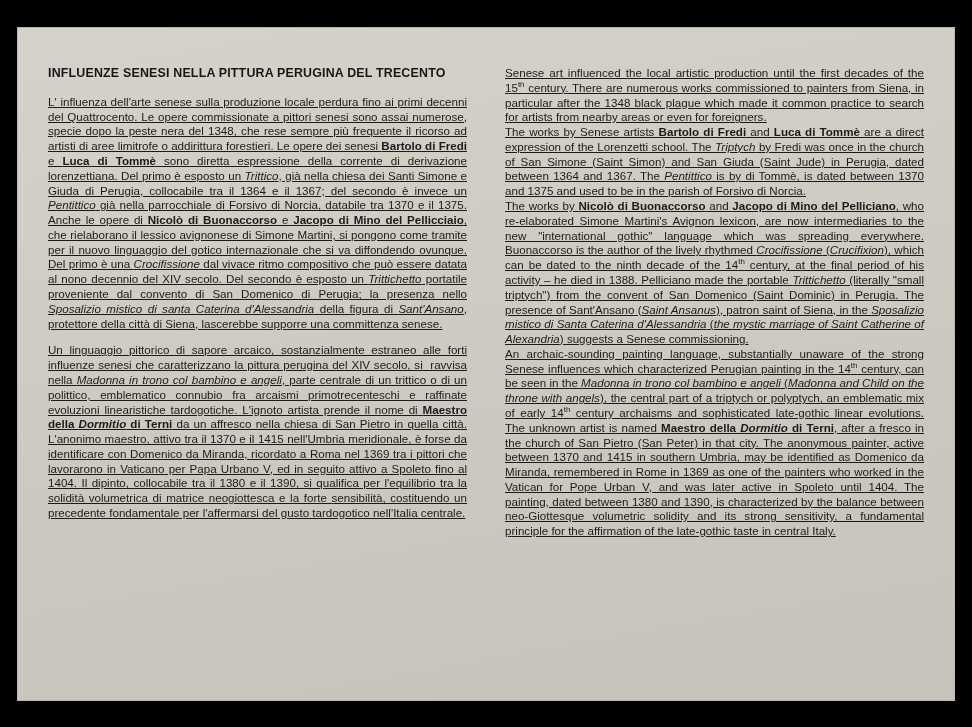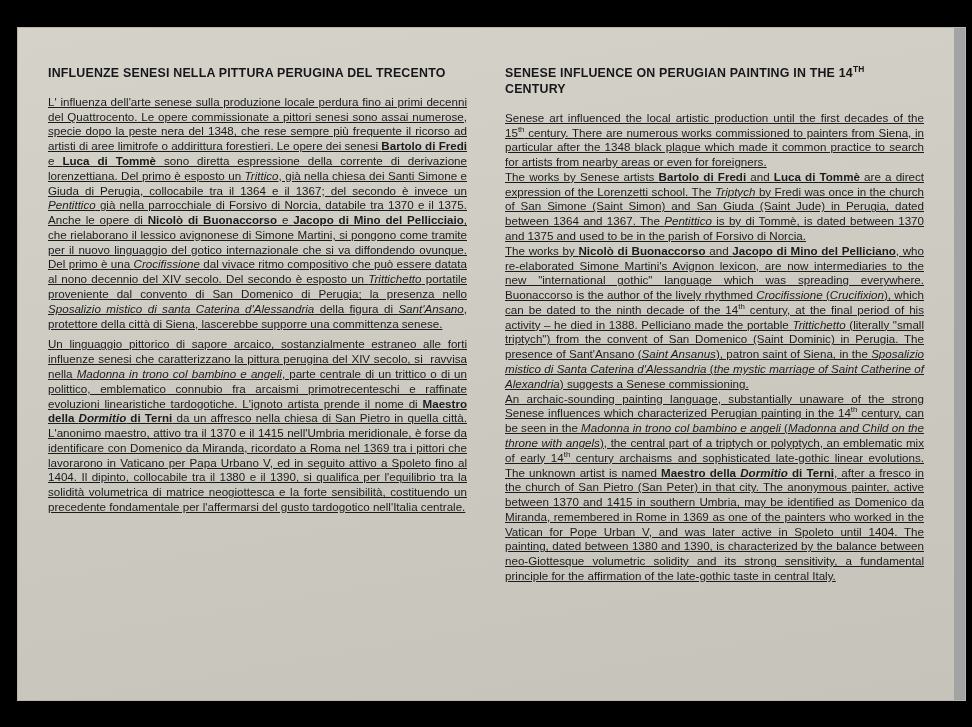--- a/index.html
+++ b/index.html
@@ -12,23 +12,22 @@
     background: #000000;
     font-family: "Liberation Sans", sans-serif;
     overflow: hidden;
   }
   .panel {
     position: absolute;
     left: 18px;
     top: 28px;
     width: 936px;
     height: 672px;
-    background: #a3a3a3;
+    background: #6d28d9;
     box-shadow: 0 0 0 1px #b8b6ad;
-    padding-left: 11px;
   }
   .panel-inner {
     position: absolute;
     left: 0;
     top: 0;
     width: 936px;
     height: 672px;
     background: linear-gradient(170deg, #d4d2c9 0%, #cbc9c0 55%, #c6c4ba 100%);
   }
   .columns {
@@ -59,21 +58,21 @@
     margin: 0;
   }
   .body-text p {
     margin: 0;
     text-decoration: underline;
   }
   .col-it .body-text p {
     text-indent: 0;
   }
   .col-it .body-text p + p {
-    margin-top: 6px;
+    margin-top: 12px;
   }
   i, em {
     font-style: italic;
   }
   b, strong {
     font-weight: bold;
   }
   sup {
     font-size: 0.68em;
     vertical-align: super;
@@ -89,21 +88,20 @@
 
       <div class="col col-it">
         <h1 class="heading">INFLUENZE SENESI NELLA PITTURA PERUGINA DEL TRECENTO</h1>
         <div class="body-text">
           <p>L' influenza dell'arte senese sulla produzione locale perdura fino ai primi decenni del Quattrocento. Le opere commissionate a pittori senesi sono assai numerose, specie dopo la peste nera del 1348, che rese sempre più frequente il ricorso ad artisti di aree limitrofe o addirittura forestieri. Le opere dei senesi <b>Bartolo di Fredi</b> e <b>Luca di Tommè</b> sono diretta espressione della corrente di derivazione lorenzettiana. Del primo è esposto un <i>Trittico</i>, già nella chiesa dei Santi Simone e Giuda di Perugia, collocabile tra il 1364 e il 1367; del secondo è invece un <i>Pentittico</i> già nella parrocchiale di Forsivo di Norcia, databile tra 1370 e il 1375. Anche le opere di <b>Nicolò di Buonaccorso</b> e <b>Jacopo di Mino del Pellicciaio</b>, che rielaborano il lessico avignonese di Simone Martini, si pongono come tramite per il nuovo linguaggio del gotico internazionale che si va diffondendo ovunque. Del primo è una <i>Crocifissione</i> dal vivace ritmo compositivo che può essere datata al nono decennio del XIV secolo. Del secondo è esposto un <i>Trittichetto</i> portatile proveniente dal convento di San Domenico di Perugia; la presenza nello <i>Sposalizio mistico di santa Caterina d'Alessandria</i> della figura di <i>Sant'Ansano</i>, protettore della città di Siena, lascerebbe supporre una committenza senese.</p>
           <p>Un linguaggio pittorico di sapore arcaico, sostanzialmente estraneo alle forti influenze senesi che caratterizzano la pittura perugina del XIV secolo, si &nbsp;ravvisa nella <i>Madonna in trono col bambino e angeli</i>, parte centrale di un trittico o di un polittico, emblematico connubio fra arcaismi primotrecenteschi e raffinate evoluzioni linearistiche tardogotiche. L'ignoto artista prende il nome di <b>Maestro della <i>Dormitio</i> di Terni</b> da un affresco nella chiesa di San Pietro in quella città. L'anonimo maestro, attivo tra il 1370 e il 1415 nell'Umbria meridionale, è forse da identificare con Domenico da Miranda, ricordato a Roma nel 1369 tra i pittori che lavorarono in Vaticano per Papa Urbano V, ed in seguito attivo a Spoleto fino al 1404. Il dipinto, collocabile tra il 1380 e il 1390, si qualifica per l'equilibrio tra la solidità volumetrica di matrice neogiottesca e la forte sensibilità, costituendo un precedente fondamentale per l'affermarsi del gusto tardogotico nell'Italia centrale.</p>
         </div>
       </div>
 
       <div class="col col-en">
-        <h1 class="heading"><span>SENESE INFLUENCE ON PERUGIAN PAINTING IN THE 14</span><sup>TH</sup><span> CENTURY</span></h1>
         <div class="body-text">
           <p>Senese art influenced the local artistic production until the first decades of the 15<sup>th</sup> century. There are numerous works commissioned to painters from Siena, in particular after the 1348 black plague which made it common practice to search for artists from nearby areas or even for foreigners.</p>
           <p>The works by Senese artists <b>Bartolo di Fredi</b> and <b>Luca di Tommè</b> are a direct expression of the Lorenzetti school. The <i>Triptych</i> by Fredi was once in the church of San Simone (Saint Simon) and San Giuda (Saint Jude) in Perugia, dated between 1364 and 1367. The <i>Pentittico</i> is by di Tommè, is dated between 1370 and 1375 and used to be in the parish of Forsivo di Norcia.</p>
           <p>The works by <b>Nicolò di Buonaccorso</b> and <b>Jacopo di Mino del Pelliciano</b>, who re-elaborated Simone Martini's Avignon lexicon, are now intermediaries to the new "international gothic" language which was spreading everywhere. Buonaccorso is the author of the lively rhythmed <i>Crocifissione</i> (<i>Crucifixion</i>), which can be dated to the ninth decade of the 14<sup>th</sup> century, at the final period of his activity – he died in 1388. Pelliciano made the portable <i>Trittichetto</i> (literally "small triptych") from the convent of San Domenico (Saint Dominic) in Perugia. The presence of Sant'Ansano (<i>Saint Ansanus</i>), patron saint of Siena, in the <i>Sposalizio mistico di Santa Caterina d'Alessandria</i> (<i>the mystic marriage of Saint Catherine of Alexandria</i>) suggests a Senese commissioning.</p>
           <p>An archaic-sounding painting language, substantially unaware of the strong Senese influences which characterized Perugian painting in the 14<sup>th</sup> century, can be seen in the <i>Madonna in trono col bambino e angeli</i> (<i>Madonna and Child on the throne with angels</i>), the central part of a triptych or polyptych, an emblematic mix of early 14<sup>th</sup> century archaisms and sophisticated late-gothic linear evolutions. The unknown artist is named <b>Maestro della <i>Dormitio</i> di Terni</b>, after a fresco in the church of San Pietro (San Peter) in that city. The anonymous painter, active between 1370 and 1415 in southern Umbria, may be identified as Domenico da Miranda, remembered in Rome in 1369 as one of the painters who worked in the Vatican for Pope Urban V, and was later active in Spoleto until 1404. The painting, dated between 1380 and 1390, is characterized by the balance between neo-Giottesque volumetric solidity and its strong sensitivity, a fundamental principle for the affirmation of the late-gothic taste in central Italy.</p>
         </div>
       </div>
 
     </div>
   </div>

